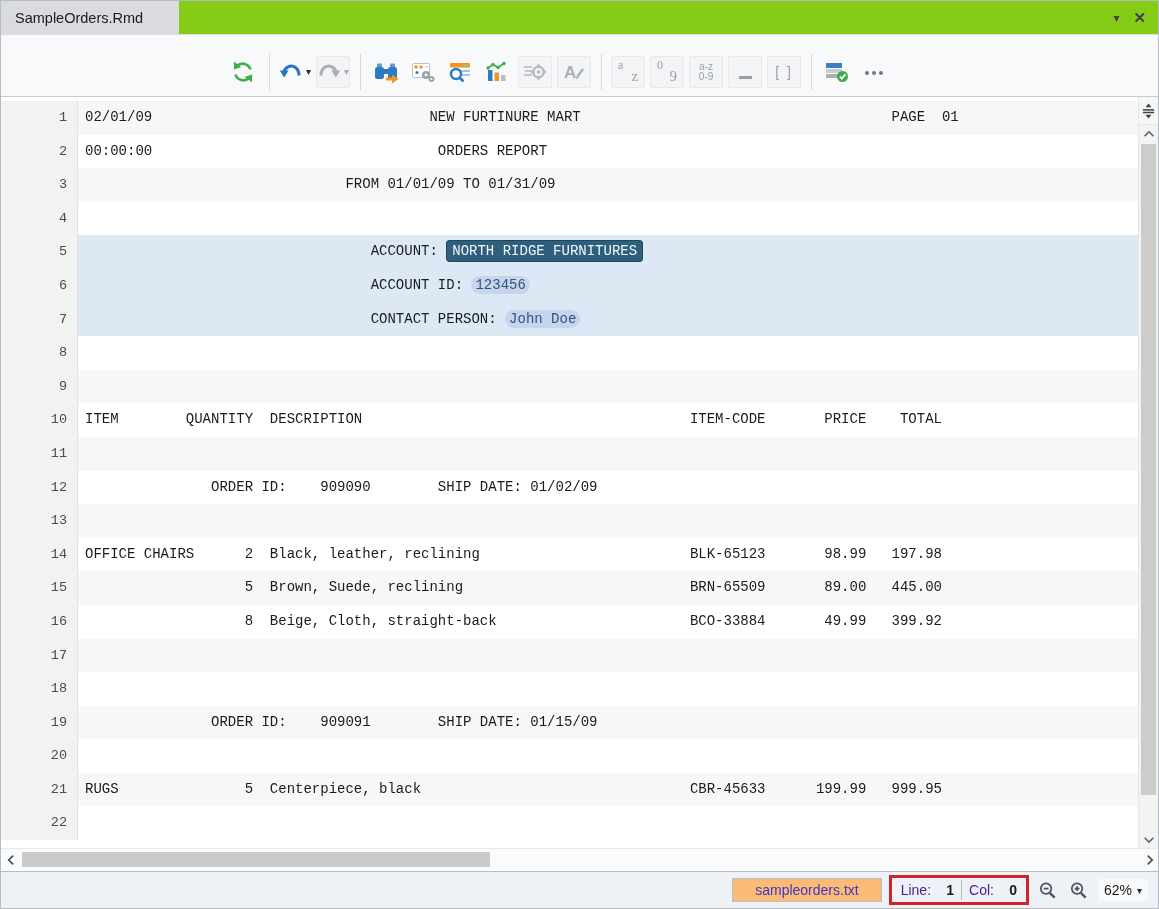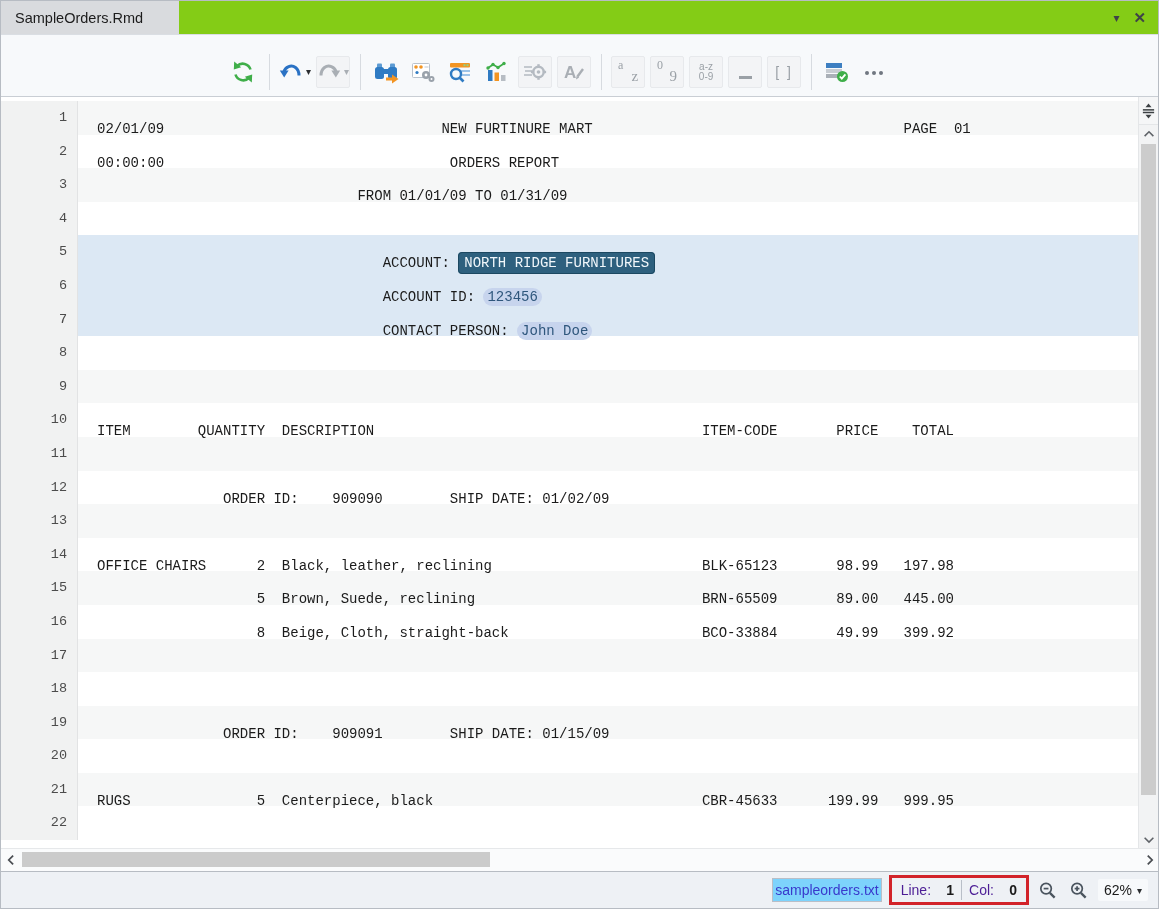--- a/index.html
+++ b/index.html
@@ -29,38 +29,38 @@
   .glyB{color:#9aa0a6;font-size:14px;letter-spacing:2px;}
 
   
   .docarea{flex:1;display:flex;flex-direction:column;min-height:0;border-bottom:1px solid #b7bcc3;background:#fff;}
   .docmain{flex:1;display:flex;min-height:0;}
   .rows{flex:1;overflow:hidden;padding-top:4px;background:#fff;}
   .line{display:flex;height:33.6px;background:#fff;}
   .line.odd{background:#f6f7f7;}
   .line.band{background:var(--band-bg);}
   .ln{flex:none;width:77px;box-sizing:border-box;text-align:right;padding-right:10px;background:#f1f2f2;border-right:1px solid #e2e3e4;font:13.5px/33.6px "Liberation Mono",monospace;color:#4c4c4c;}
-  pre.lt{margin:12px;padding-left:7px;font:14px/33.6px "Liberation Mono",monospace;color:#1b1b1b;white-space:pre;}
+  pre.lt{margin:0;padding-left:7px;font:14px/33.6px "Liberation Mono",monospace;color:#1b1b1b;white-space:pre;}
   .hl-dark{background:var(--field-dark-bg);color:var(--field-dark-text);border:1px solid #1c4861;border-radius:4px;padding:2px 5px;}
   .hl-light{background:var(--field-light-bg);color:var(--field-light-text);border-radius:9px;padding:1px 4px;}
 
   
   .vscroll{flex:none;width:19px;background:#f2f3f4;border-left:1px solid #e4e6e8;display:flex;flex-direction:column;}
   .splitbtn{height:27px;display:flex;align-items:center;justify-content:center;background:#f5f6f7;border-bottom:1px solid #e4e6e8;}
   .sbtn{height:17px;display:flex;align-items:center;justify-content:center;}
   .vtrack{flex:1;position:relative;}
   .vthumb{position:absolute;left:2px;right:2px;top:2px;height:calc(100% - 38px);background:#cccccc;}
   .hscroll{flex:none;height:22px;background:#fafbfc;border-top:1px solid #e6e8ea;display:flex;align-items:center;}
   .harrow{width:18px;display:flex;align-items:center;justify-content:center;flex:none;}
   .htrack{flex:1;position:relative;height:100%;}
   .hthumb{position:absolute;left:3px;top:3px;width:468px;height:15px;background:#cbcbcb;}
 
   
   .statusbar{height:36px;flex:none;background:#eef1f5;display:flex;align-items:center;justify-content:flex-end;padding:0 10px;gap:7px;}
-  .chip{background:#7dd3fc;border:1px solid #b9bec7;padding:3px 2px;font-size:14px;color:var(--file-link);}
+  .chip{background:#fdba74;border:1px solid #b9bec7;padding:3px 22px;font-size:14px;color:var(--file-link);}
   .redbox{display:flex;align-items:center;border:3px solid var(--annotation-red);padding:2px 9px;gap:7px;background:transparent;}
   .slabel{font-size:14px;color:#4c1d95;}
   .sval{font-size:14px;font-weight:bold;color:#1a1a1a;min-width:16px;text-align:right;}
   .sdiv{width:1px;height:20px;background:#b9bfc8;}
   .zbtn{width:24px;height:24px;display:flex;align-items:center;justify-content:center;}
   .zsel{display:flex;align-items:center;gap:5px;font-size:14px;color:#1a1a1a;background:#f7f9fb;padding:3px 6px;border-radius:2px;}
   .zsel .caret{margin:0;}
 </style>
 </head>
 <body>

